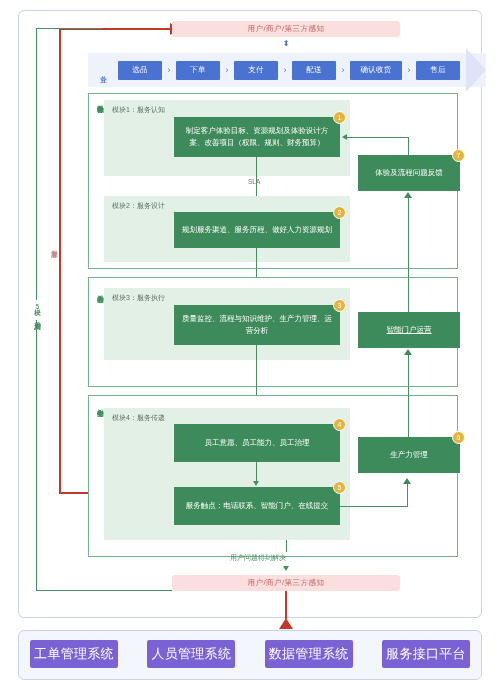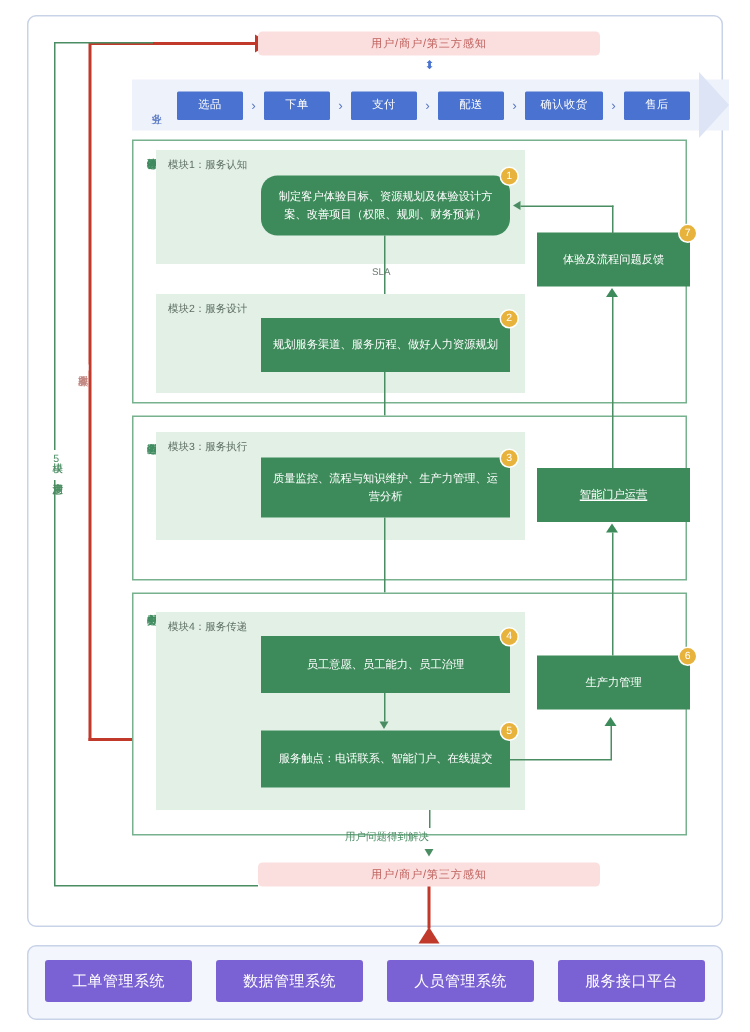--- a/index.html
+++ b/index.html
@@ -78,21 +78,21 @@
     position:absolute; left:8px; top:5px;
     font-size:7px; color:#5f6f63;
   }
 
   
   .gbox {
     background:#3d8b5a; color:#fff; font-size:7.5px;
     display:flex; align-items:center; justify-content:center;
     text-align:center; line-height:12px; padding:4px 8px;
   }
-  #box1 { left:174px; top:117px; width:166px; height:40px;border-radius:11px; }
+  #box1 { left:174px; top:117px; width:166px; height:40px; }
   #box2 { left:174px; top:212px; width:166px; height:36px; }
   #box3 { left:174px; top:305px; width:166px; height:40px; }
   #box4 { left:174px; top:424px; width:166px; height:38px; }
   #box5 { left:174px; top:487px; width:166px; height:38px; }
 
   
   #box7 { left:358px; top:155px; width:102px; height:36px; }
   #box-portal { left:358px; top:312px; width:102px; height:36px;text-decoration:underline; }
   #box6 { left:358px; top:437px; width:102px; height:36px; }
 
@@ -139,22 +139,22 @@
 
   
   .dbl-arrow { color:#4a72d0; font-size:8px; line-height:8px; }
 
   
   #resolved-label { left:208px; top:553px; font-size:7px; color:#4b8d63; width:100px; text-align:center;}
 
   
   #sys-row { left:30px; top:640px; width:440px; height:30px; display:flex; justify-content:space-between; }
   .sys-btn {
-    width:98px; height:28px; background:#7b62d4; color:#fff;
-    font-size:10px; display:flex; align-items:center; justify-content:center;
+    width:88px; height:28px; background:#7b62d4; color:#fff;
+    font-size:13px; display:flex; align-items:center; justify-content:center;
     border-radius:2px; letter-spacing:.3px;
   }
 </style>
 </head>
 <body>
 
 <div id="stage">
 
   <div class="abs" id="outer-frame"></div>
 
@@ -266,18 +266,18 @@
   <div class="abs vline" style="left:407px;top:484px;height:22px;"></div>
   <div class="abs tri-up" style="left:403px;top:478px;"></div>
 
   <div class="abs vline" style="left:286px;top:540px;height:12px;"></div>
   <div class="abs" id="resolved-label">用户问题得到解决</div>
   <div class="abs tri-down" style="left:283px;top:566px;"></div>
 
   <div class="abs" id="bottom-frame"></div>
   <div class="abs" id="sys-row">
     <div class="sys-btn">工单管理系统</div>
+    <div class="sys-btn">人员管理系统</div>
     <div class="sys-btn">数据管理系统</div>
-    <div class="sys-btn">人员管理系统</div>
     <div class="sys-btn">服务接口平台</div>
   </div>
 
 </div>
 
 </body></html>

